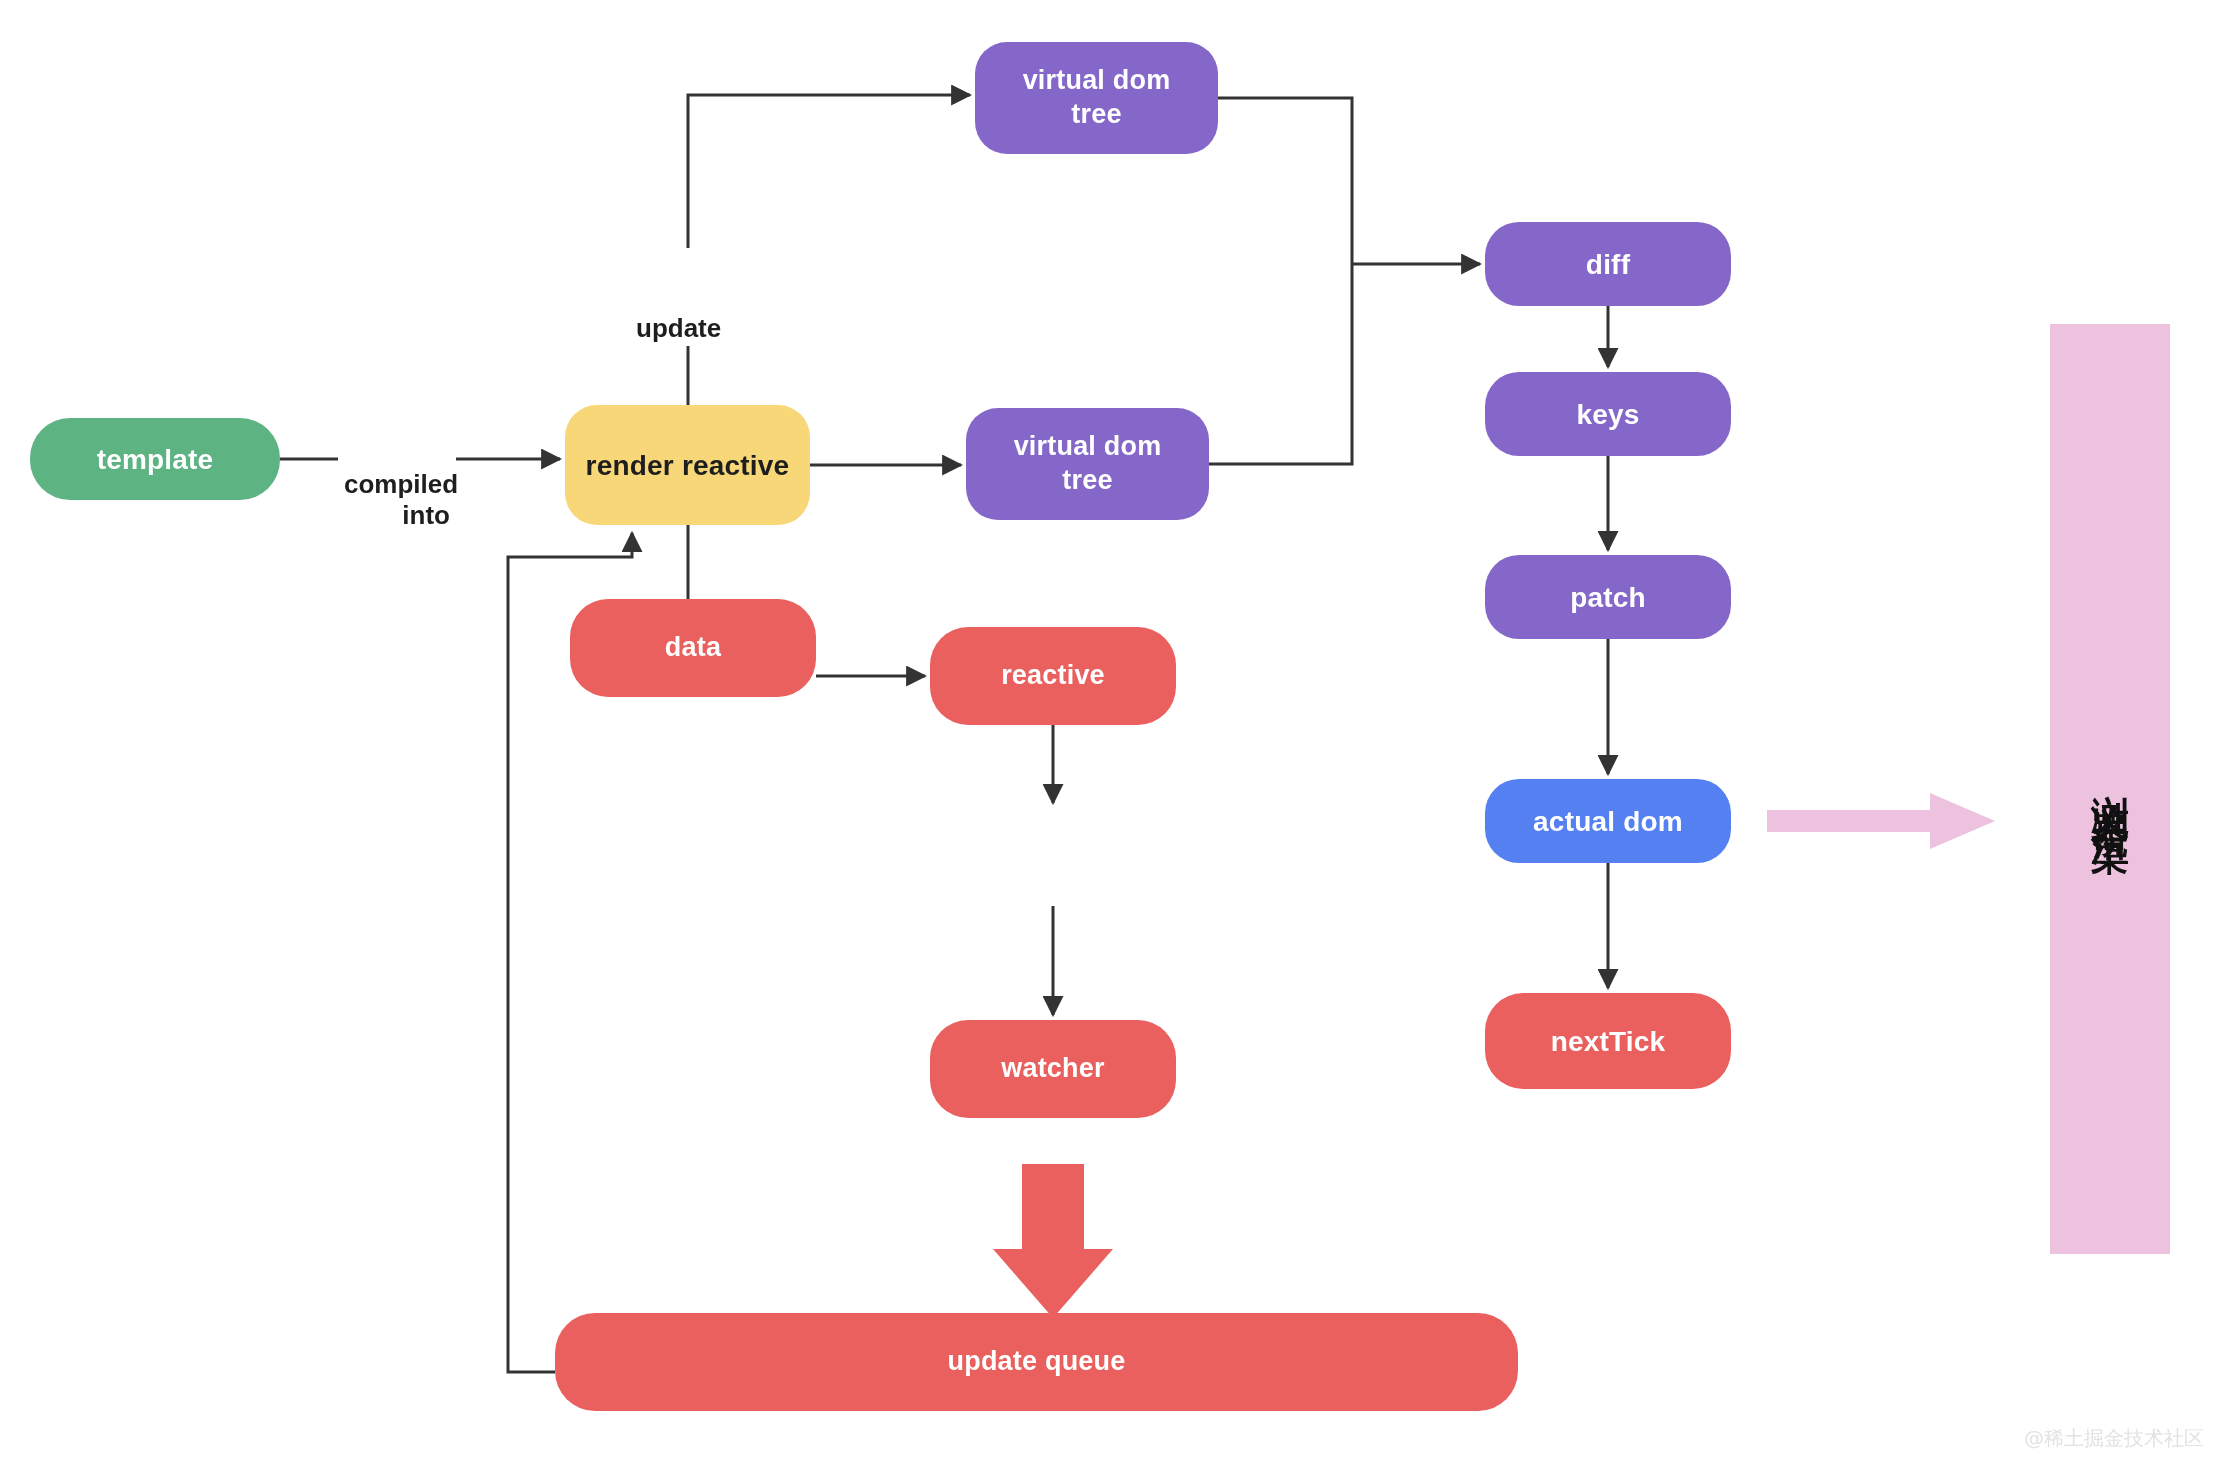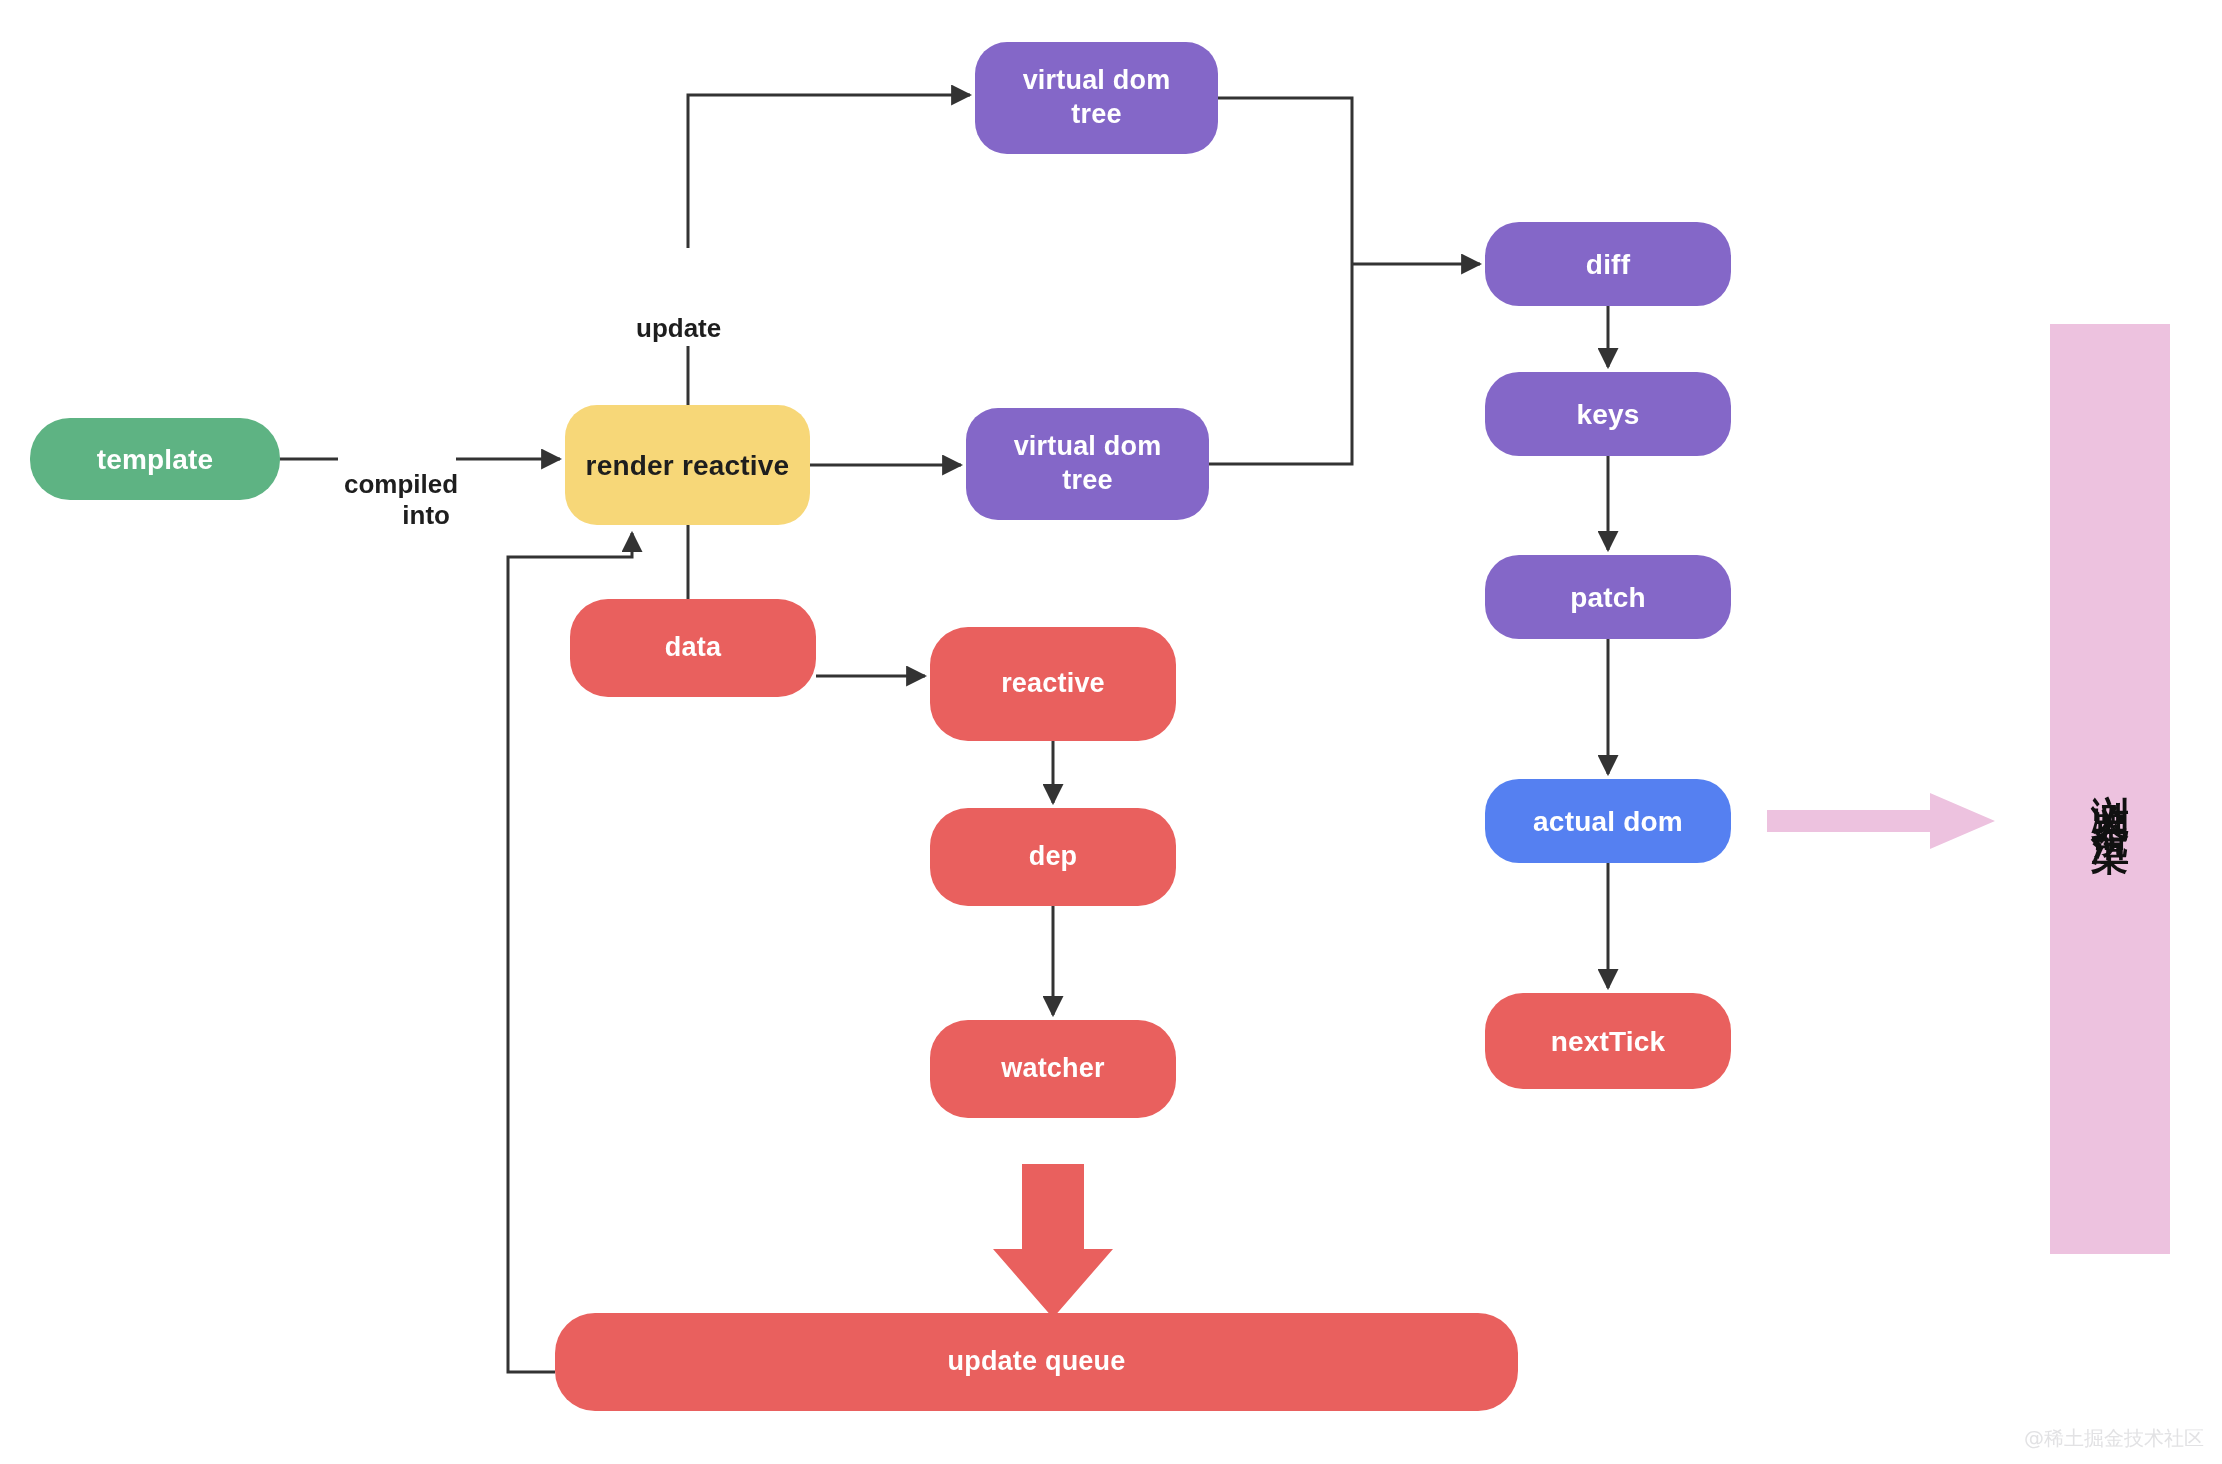--- a/index.html
+++ b/index.html
@@ -150,27 +150,24 @@
   </div>
 
   <div class="node" style="left:1485px; top:779px; width:246px; height:84px; border-radius:34px; background:#5580F1; color:#ffffff; font-size:28px;">
     <span>actual dom</span>
   </div>
 
   <div class="node" style="left:570px; top:599px; width:246px; height:98px; border-radius:38px; background:#E9605E; color:#ffffff; font-size:27px;">
     <span>data</span>
   </div>
 
-  <div class="node" style="left:930px; top:627px; width:246px; height:114px; border-radius:38px; background:#E9605E; color:#ffffff; font-size:27px;text-align:right;">
+  <div class="node" style="left:930px; top:627px; width:246px; height:98px; border-radius:38px; background:#E9605E; color:#ffffff; font-size:27px;text-align:right;">
     <span>reactive</span>
   </div>
 
-  <div class="node" style="left:930px; top:808px; width:246px; height:98px; border-radius:38px; background:#E9605E; color:#ffffff; font-size:27px;">
-    <span>dep</span>
-  </div>
 
   <div class="node" style="left:930px; top:1020px; width:246px; height:98px; border-radius:38px; background:#E9605E; color:#ffffff; font-size:27px;">
     <span>watcher</span>
   </div>
 
   <div class="node" style="left:555px; top:1313px; width:963px; height:98px; border-radius:40px; background:#E9605E; color:#ffffff; font-size:27px;">
     <span>update queue</span>
   </div>
 
   <div class="edge-label" style="left:338px; top:435px; width:118px; text-align:right; white-space:pre-line;">

